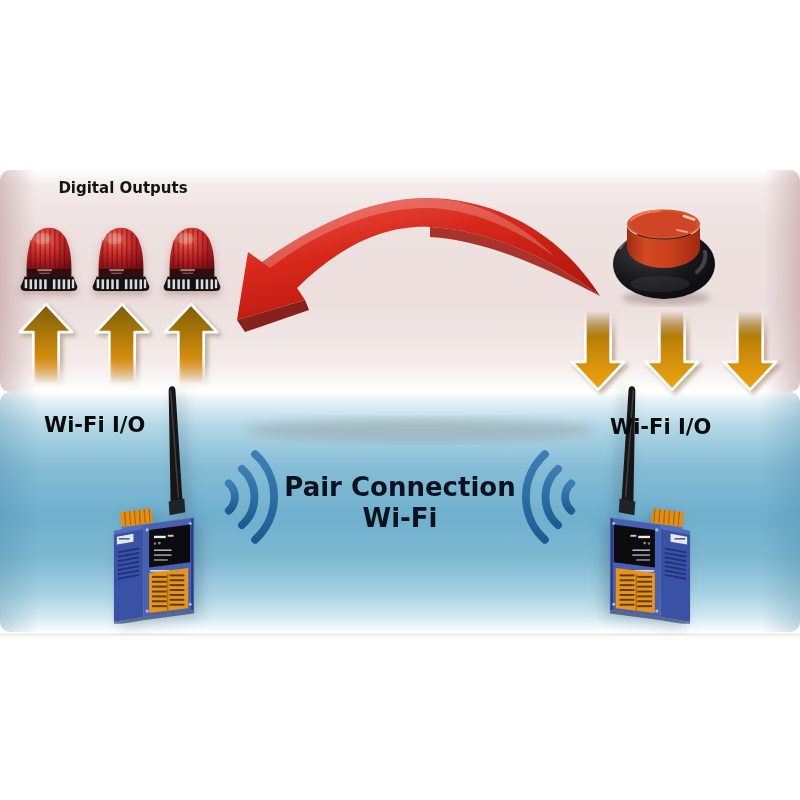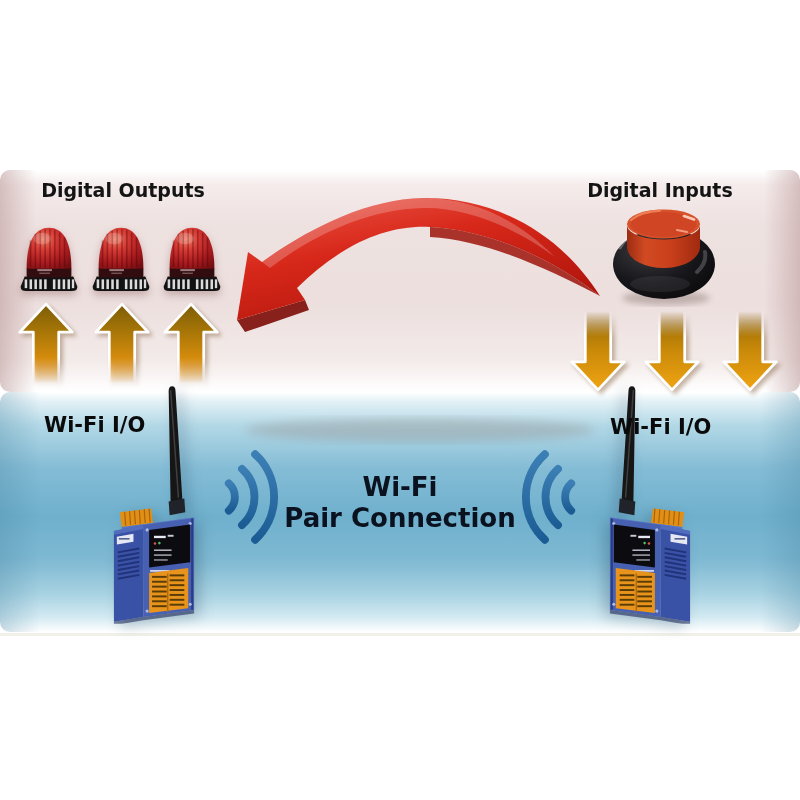--- a/index.html
+++ b/index.html
@@ -17,21 +17,21 @@
   }
   .band-bottom{
     left:0;top:392px;width:800px;height:240px;border-radius:10px;
     background:
       linear-gradient(90deg, rgba(70,130,160,.28) 0, rgba(70,130,160,0) 5%, rgba(70,130,160,0) 95%, rgba(70,130,160,.28) 100%),
       linear-gradient(180deg,#ffffff 0%,#e3f1f6 4%,#b2d8e6 14%,#84bcd5 32%,#6fb0cd 52%,#7fb9d2 70%,#a7d2e2 84%,#d4eaf2 94%,#ffffff 100%);
   }
   .cream-line{left:0;top:633px;width:800px;height:3px;background:#e9e9df;opacity:.65;}
   
   .h-label{
-    font-weight:bold;font-size:19px;color:#141414;text-align:center;white-space:nowrap;
+    font-weight:bold;font-size:15px;color:#141414;text-align:center;white-space:nowrap;
   }
   .lbl-outputs{left:33px;top:179px;width:180px;}
   .lbl-inputs{left:570px;top:179px;width:180px;}
   .wifi-io{
     font-weight:bold;font-size:21px;color:#0a0a0a;white-space:nowrap;
   }
   .wifi-io-left{left:44px;top:413px;width:160px;}
   .wifi-io-right{left:610px;top:415px;width:160px;}
   .center-title{
     left:250px;top:472px;width:300px;text-align:center;
@@ -222,21 +222,20 @@
         </g>
       </symbol>
     </defs>
   </svg>
 
   <div class="abs band-top"></div>
   <div class="abs band-bottom"></div>
   <div class="abs cream-line"></div>
 
   <div class="abs h-label lbl-outputs">Digital Outputs</div>
-  <div class="abs h-label lbl-inputs">Digital Inputs</div>
 
   <svg class="abs siren-svg" style="left:17px;top:221px;width:64px;height:72px" viewBox="0 0 64 74">
       <use href="#sym-siren"></use>
     </svg>
   <svg class="abs siren-svg" style="left:89px;top:221px;width:64px;height:72px" viewBox="0 0 64 74">
       <use href="#sym-siren"></use>
     </svg>
   <svg class="abs siren-svg" style="left:160px;top:221px;width:64px;height:72px" viewBox="0 0 64 74">
       <use href="#sym-siren"></use>
     </svg>
@@ -295,17 +294,17 @@
 
   <svg class="abs device-right-svg" style="left:606px;top:384px;width:88px;height:240px" viewBox="0 0 90 245">
     <use href="#sym-device" transform="translate(90,0) scale(-1,1)"></use>
   </svg>
   <div class="abs wifi-io wifi-io-right">Wi-Fi I/O</div>
   <svg class="abs" style="left:518px;top:448px;width:72px;height:98px" viewBox="0 0 110 150">
     <use href="#sym-waves" transform="translate(110,0) scale(-1,1)"></use>
   </svg>
 
   <div class="abs center-title">
+    <div>Pair Connection</div>
     <div>Wi-Fi</div>
-    <div>Pair Connection</div>
   </div>
 
 </div>
 
 </body></html>

